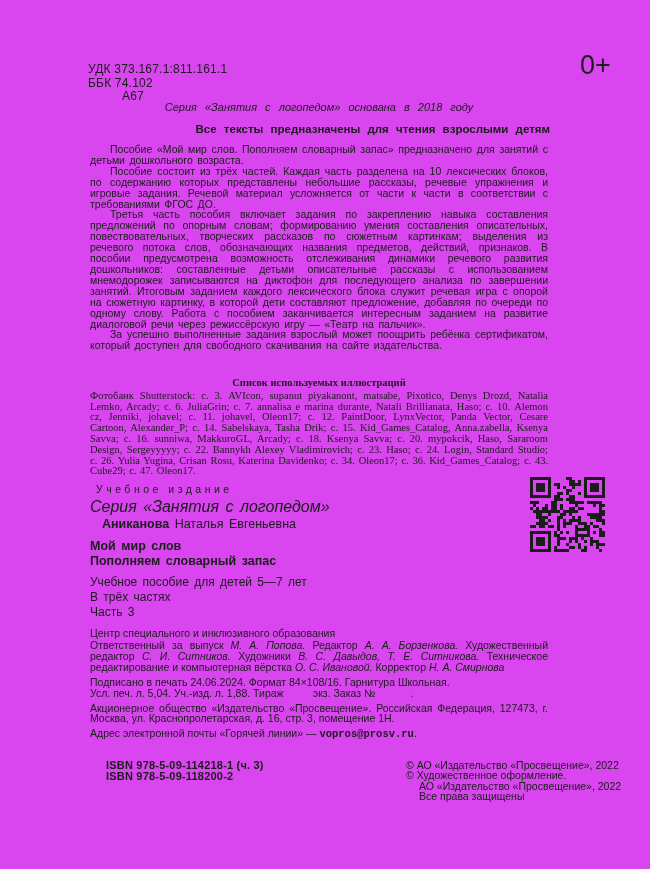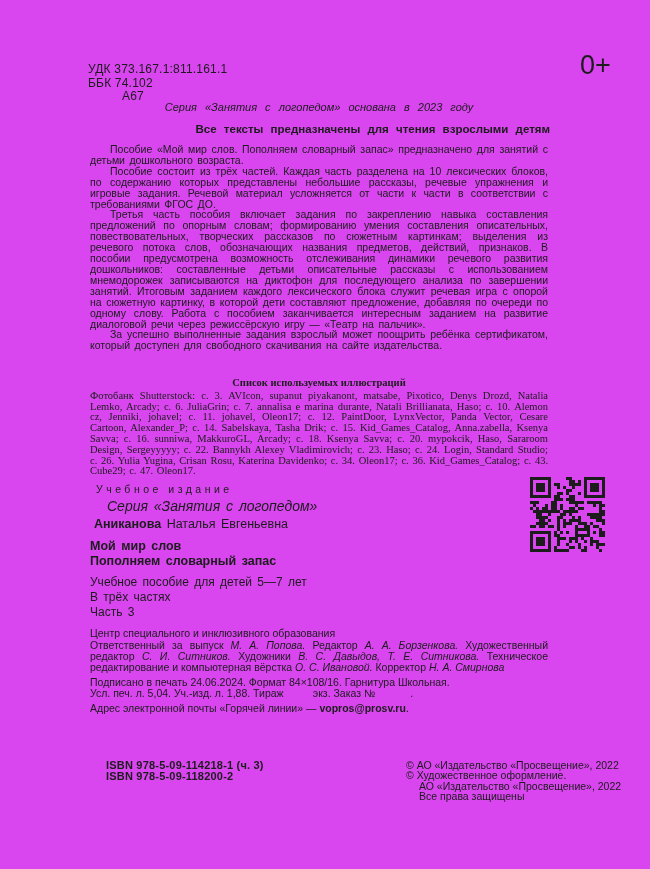--- a/index.html
+++ b/index.html
@@ -43,32 +43,32 @@
     font-size:10.5px;line-height:10.8px;
   }
   .credits-title{margin:0 0 2px 0;text-align:center;font-weight:bold;}
   .credits-text{margin:0;text-align:justify;word-spacing:1px;}
   
   .imprint{
     position:absolute;left:90px;top:478px;width:458px;
     font-size:10.5px;line-height:11px;
   }
   .edition-type{letter-spacing:3.5px;margin:6px;}
-  .edition-series{margin:3px 0 0 17px;font-style:italic;font-size:14px;word-spacing:2px;}
-  .author-line{margin:7px 0 0 4px;font-size:12.5px;word-spacing:2px;}
+  .edition-series{margin:3px 0 0 0;font-style:italic;font-size:16px;word-spacing:2px;}
+  .author-line{margin:7px 0 0 12px;font-size:12.5px;word-spacing:2px;}
   .author-line .surname{font-weight:bold;}
   .book-title{margin:9px 0 0 0;font-size:12.5px;font-weight:bold;line-height:14.5px;word-spacing:2px;}
   .subtitles{margin:7px 0 0 0;font-size:12px;line-height:15px;word-spacing:2px;}
   .pub-center{margin:8px 0 0 0;}
   .staff{margin:1px 0 0 0;text-align:justify;line-height:10.9px;}
   .staff .nm{font-style:italic;}
   .print-info{margin:4px 0 0 0;line-height:10.9px;}
   .publisher{margin:4px 0 0 0;text-align:justify;line-height:10.9px;}
   .hotline{margin:4px 0 0 0;}
-  .hotline .email{font-weight:bold;}
+  .hotline .email{font-weight:bold;font-family:Liberation Mono, monospace;}
   
   .qr{position:absolute;left:527px;top:474px;width:81px;height:81px;}
   .qr svg{display:block;}
   
   .isbn-block{
     position:absolute;left:106px;top:760px;
     font-size:11px;line-height:11.3px;font-weight:bold;letter-spacing:.2px;
   }
   .copyright-block{
     position:absolute;left:406px;top:760px;width:230px;
@@ -82,21 +82,21 @@
 <div class="page">
 
   <div class="udk-block">
     <div>УДК 373.167.1:811.161.1</div>
     <div>ББК 74.102</div>
     <div class="indent">А67</div>
   </div>
 
   <div class="age-badge">0+</div>
 
-  <div class="center-line series-note">Серия «Занятия с логопедом» основана в 2023 году</div>
+  <div class="center-line series-note">Серия «Занятия с логопедом» основана в 2018 году</div>
   <div class="center-line reading-note">Все тексты предназначены для чтения взрослыми детям</div>
 
   <div class="annotation">
     <p>Пособие «Мой мир слов. Пополняем словарный запас» предназначено для занятий с детьми дошкольного возраста.</p>
     <p>Пособие состоит из трёх частей. Каждая часть разделена на 10 лексических блоков, по содержанию которых представлены небольшие рассказы, речевые упражнения и игровые задания. Речевой материал усложняется от части к части в соответствии с требованиями ФГОС ДО.</p>
     <p>Третья часть пособия включает задания по закреплению навыка составления предложений по опорным словам; формированию умения составления описательных, повествовательных, творческих рассказов по сюжетным картинкам; выделения из речевого потока слов, обозначающих названия предметов, действий, признаков. В пособии предусмотрена возможность отслеживания динамики речевого развития дошкольников: составленные детьми описательные рассказы с использованием мнемодорожек записываются на диктофон для последующего анализа по завершении занятий. Итоговым заданием каждого лексического блока служит речевая игра с опорой на сюжетную картинку, в которой дети составляют предложение, добавляя по очереди по одному слову. Работа с пособием заканчивается интересным заданием на развитие диалоговой речи через режиссёрскую игру — «Театр на пальчик».</p>
     <p>За успешно выполненные задания взрослый может поощрить ребёнка сертификатом, который доступен для свободного скачивания на сайте издательства.</p>
   </div>
 
   <div class="credits">
@@ -106,20 +106,21 @@
 
   <div class="imprint">
     <p class="edition-type">Учебное издание</p>
     <p class="edition-series">Серия «Занятия с логопедом»</p>
     <p class="author-line"><span class="surname">Аниканова</span> <span>Наталья Евгеньевна</span></p>
     <p class="book-title"><span>Мой мир слов</span><br><span>Пополняем словарный запас</span></p>
     <p class="subtitles"><span>Учебное пособие для детей 5—7 лет</span><br><span>В трёх частях</span><br><span>Часть 3</span></p>
     <p class="pub-center">Центр специального и инклюзивного образования</p>
     <p class="staff"><span>Ответственный за выпуск </span><span class="nm">М. А. Попова.</span><span> Редактор </span><span class="nm">А. А. Борзенкова.</span><span> Художественный редактор </span><span class="nm">С. И. Ситников.</span><span> Художники </span><span class="nm">В. С. Давыдов, Т. Е. Ситникова.</span><span> Техническое редактирование и компьютерная вёрстка </span><span class="nm">О. С. Ивановой.</span><span> Корректор </span><span class="nm">Н. А. Смирнова</span></p>
     <p class="print-info"><span>Подписано в печать 24.06.2024. Формат 84×108/16. Гарнитура Школьная.</span><br><span>Усл. печ. л. 5,04. Уч.-изд. л. 1,88. Тираж&nbsp;&nbsp;&nbsp;&nbsp;&nbsp;&nbsp;&nbsp;&nbsp;&nbsp;&nbsp;экз. Заказ №&nbsp;&nbsp;&nbsp;&nbsp;&nbsp;&nbsp;&nbsp;&nbsp;&nbsp;&nbsp;&nbsp;&nbsp;.</span></p>
+    <p class="publisher">Акционерное общество «Издательство «Просвещение». Российская Федерация, 127473, г. Москва, ул. Краснопролетарская, д. 16, стр. 3, помещение 1Н.</p>
     <p class="hotline"><span>Адрес электронной почты «Горячей линии» — </span><span class="email">vopros@prosv.ru</span><span>.</span></p>
   </div>
 
   <div class="qr" id="qr">
       <svg xmlns="http://www.w3.org/2000/svg" width="81" height="81" fill="#1c1c1c">
         <rect x="39" y="3" width="3" height="3"></rect>
         <rect x="42" y="3" width="3" height="3"></rect>
         <rect x="42" y="6" width="3" height="3"></rect>
         <rect x="45" y="6" width="3" height="3"></rect>
         <rect x="51" y="6" width="3" height="3"></rect>

